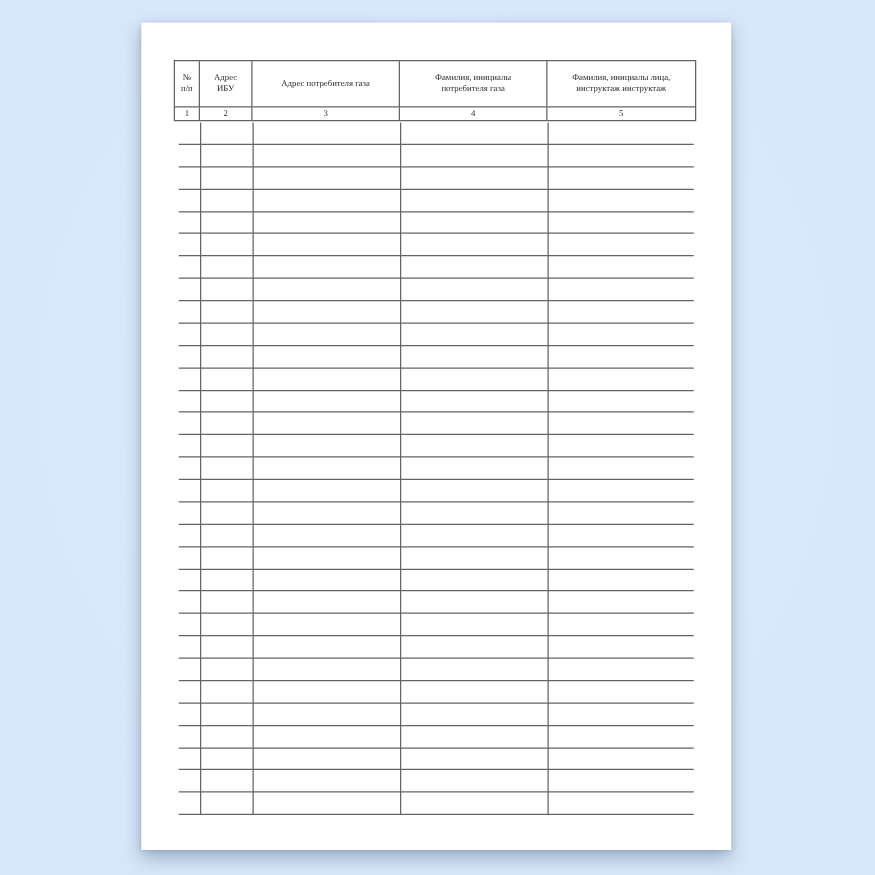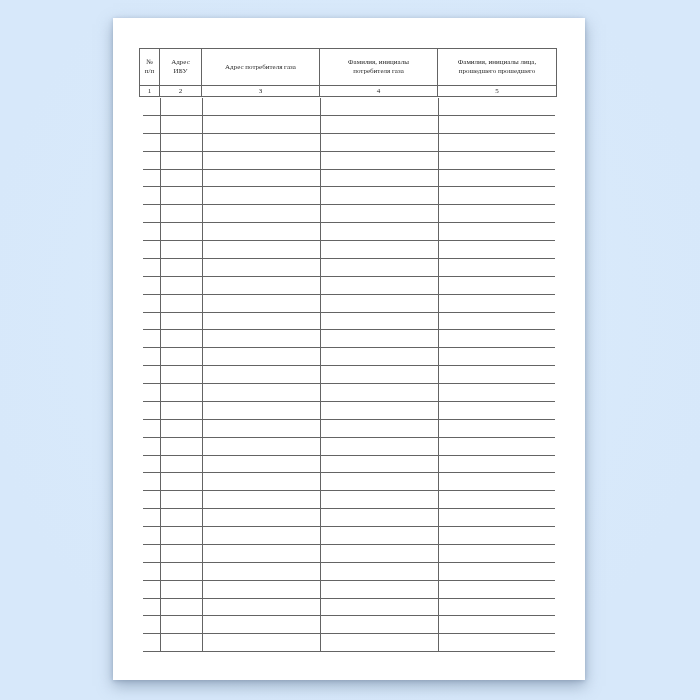--- a/index.html
+++ b/index.html
@@ -70,21 +70,21 @@
         </div>
         <div class="hcell">
           <span>Адрес потребителя газа</span>
         </div>
         <div class="hcell">
           <span>Фамилия, инициалы</span>
           <span>потребителя газа</span>
         </div>
         <div class="hcell last-col">
           <span>Фамилия, инициалы лица,</span>
-          <span>прошедшего прошедшего</span>
+          <span>инструктаж инструктаж</span>
         </div>
         <div class="ncell">
           <span>1</span>
         </div>
         <div class="ncell">
           <span>2</span>
         </div>
         <div class="ncell">
           <span>3</span>
         </div>

